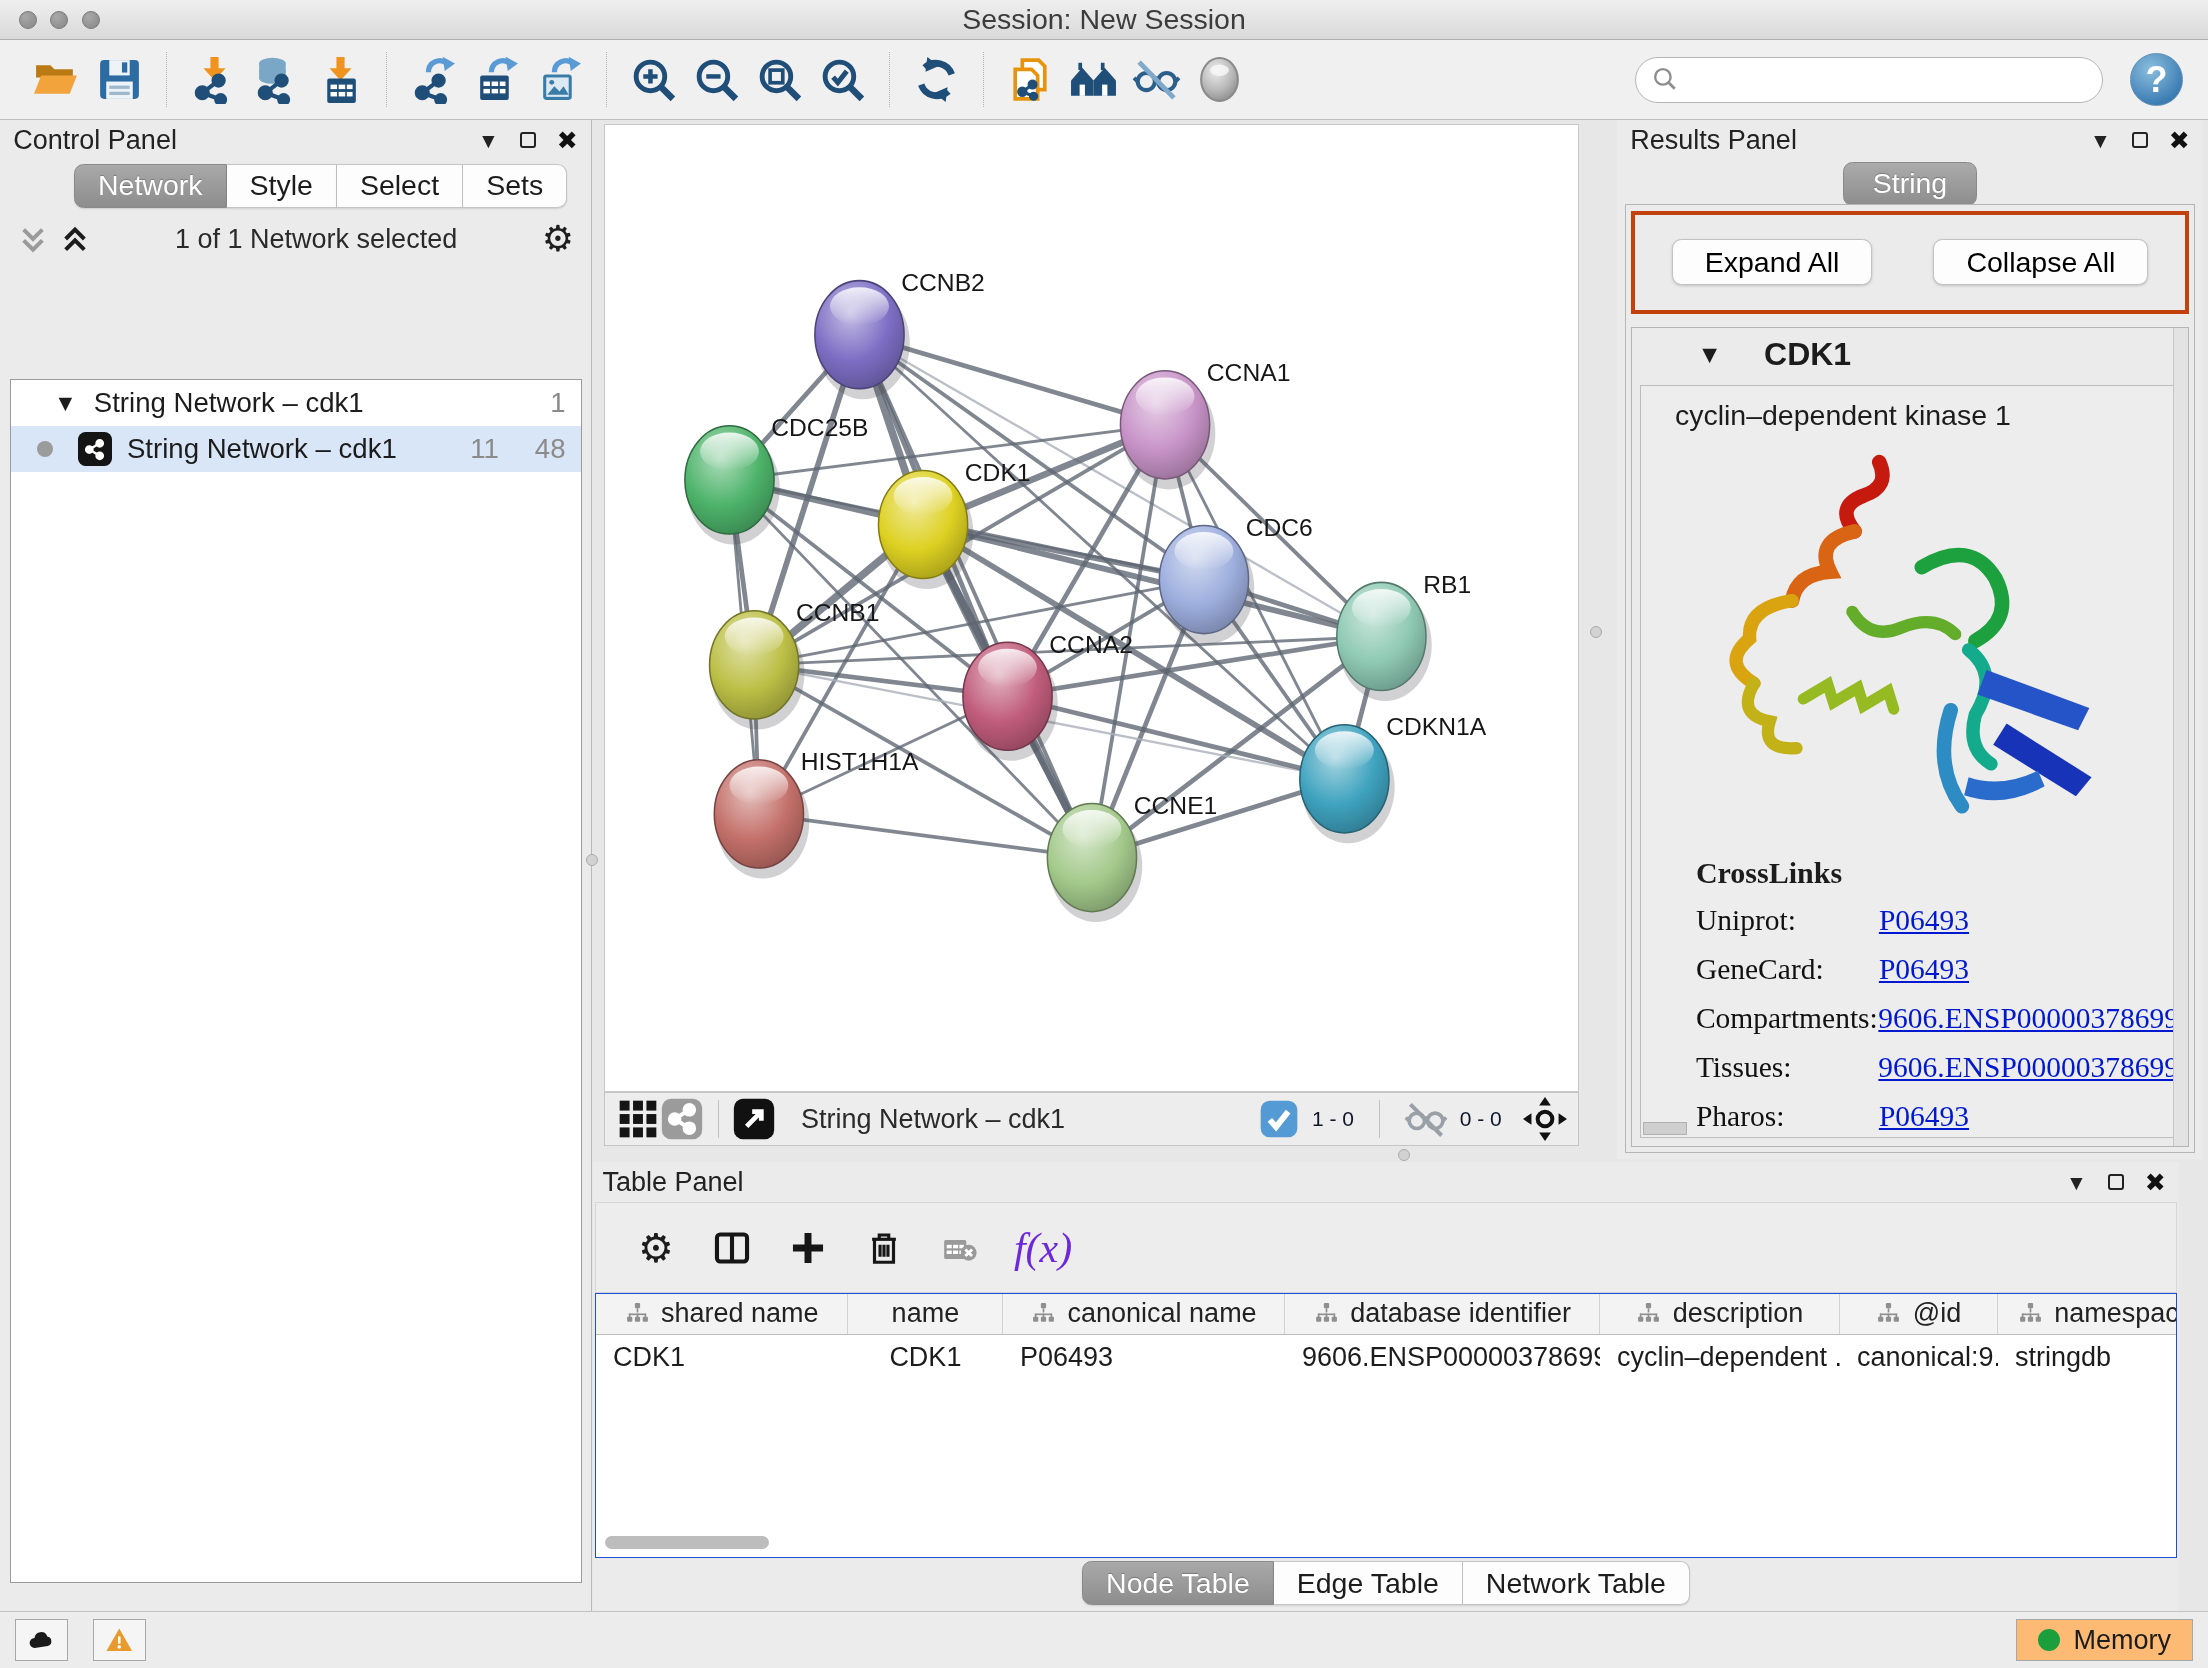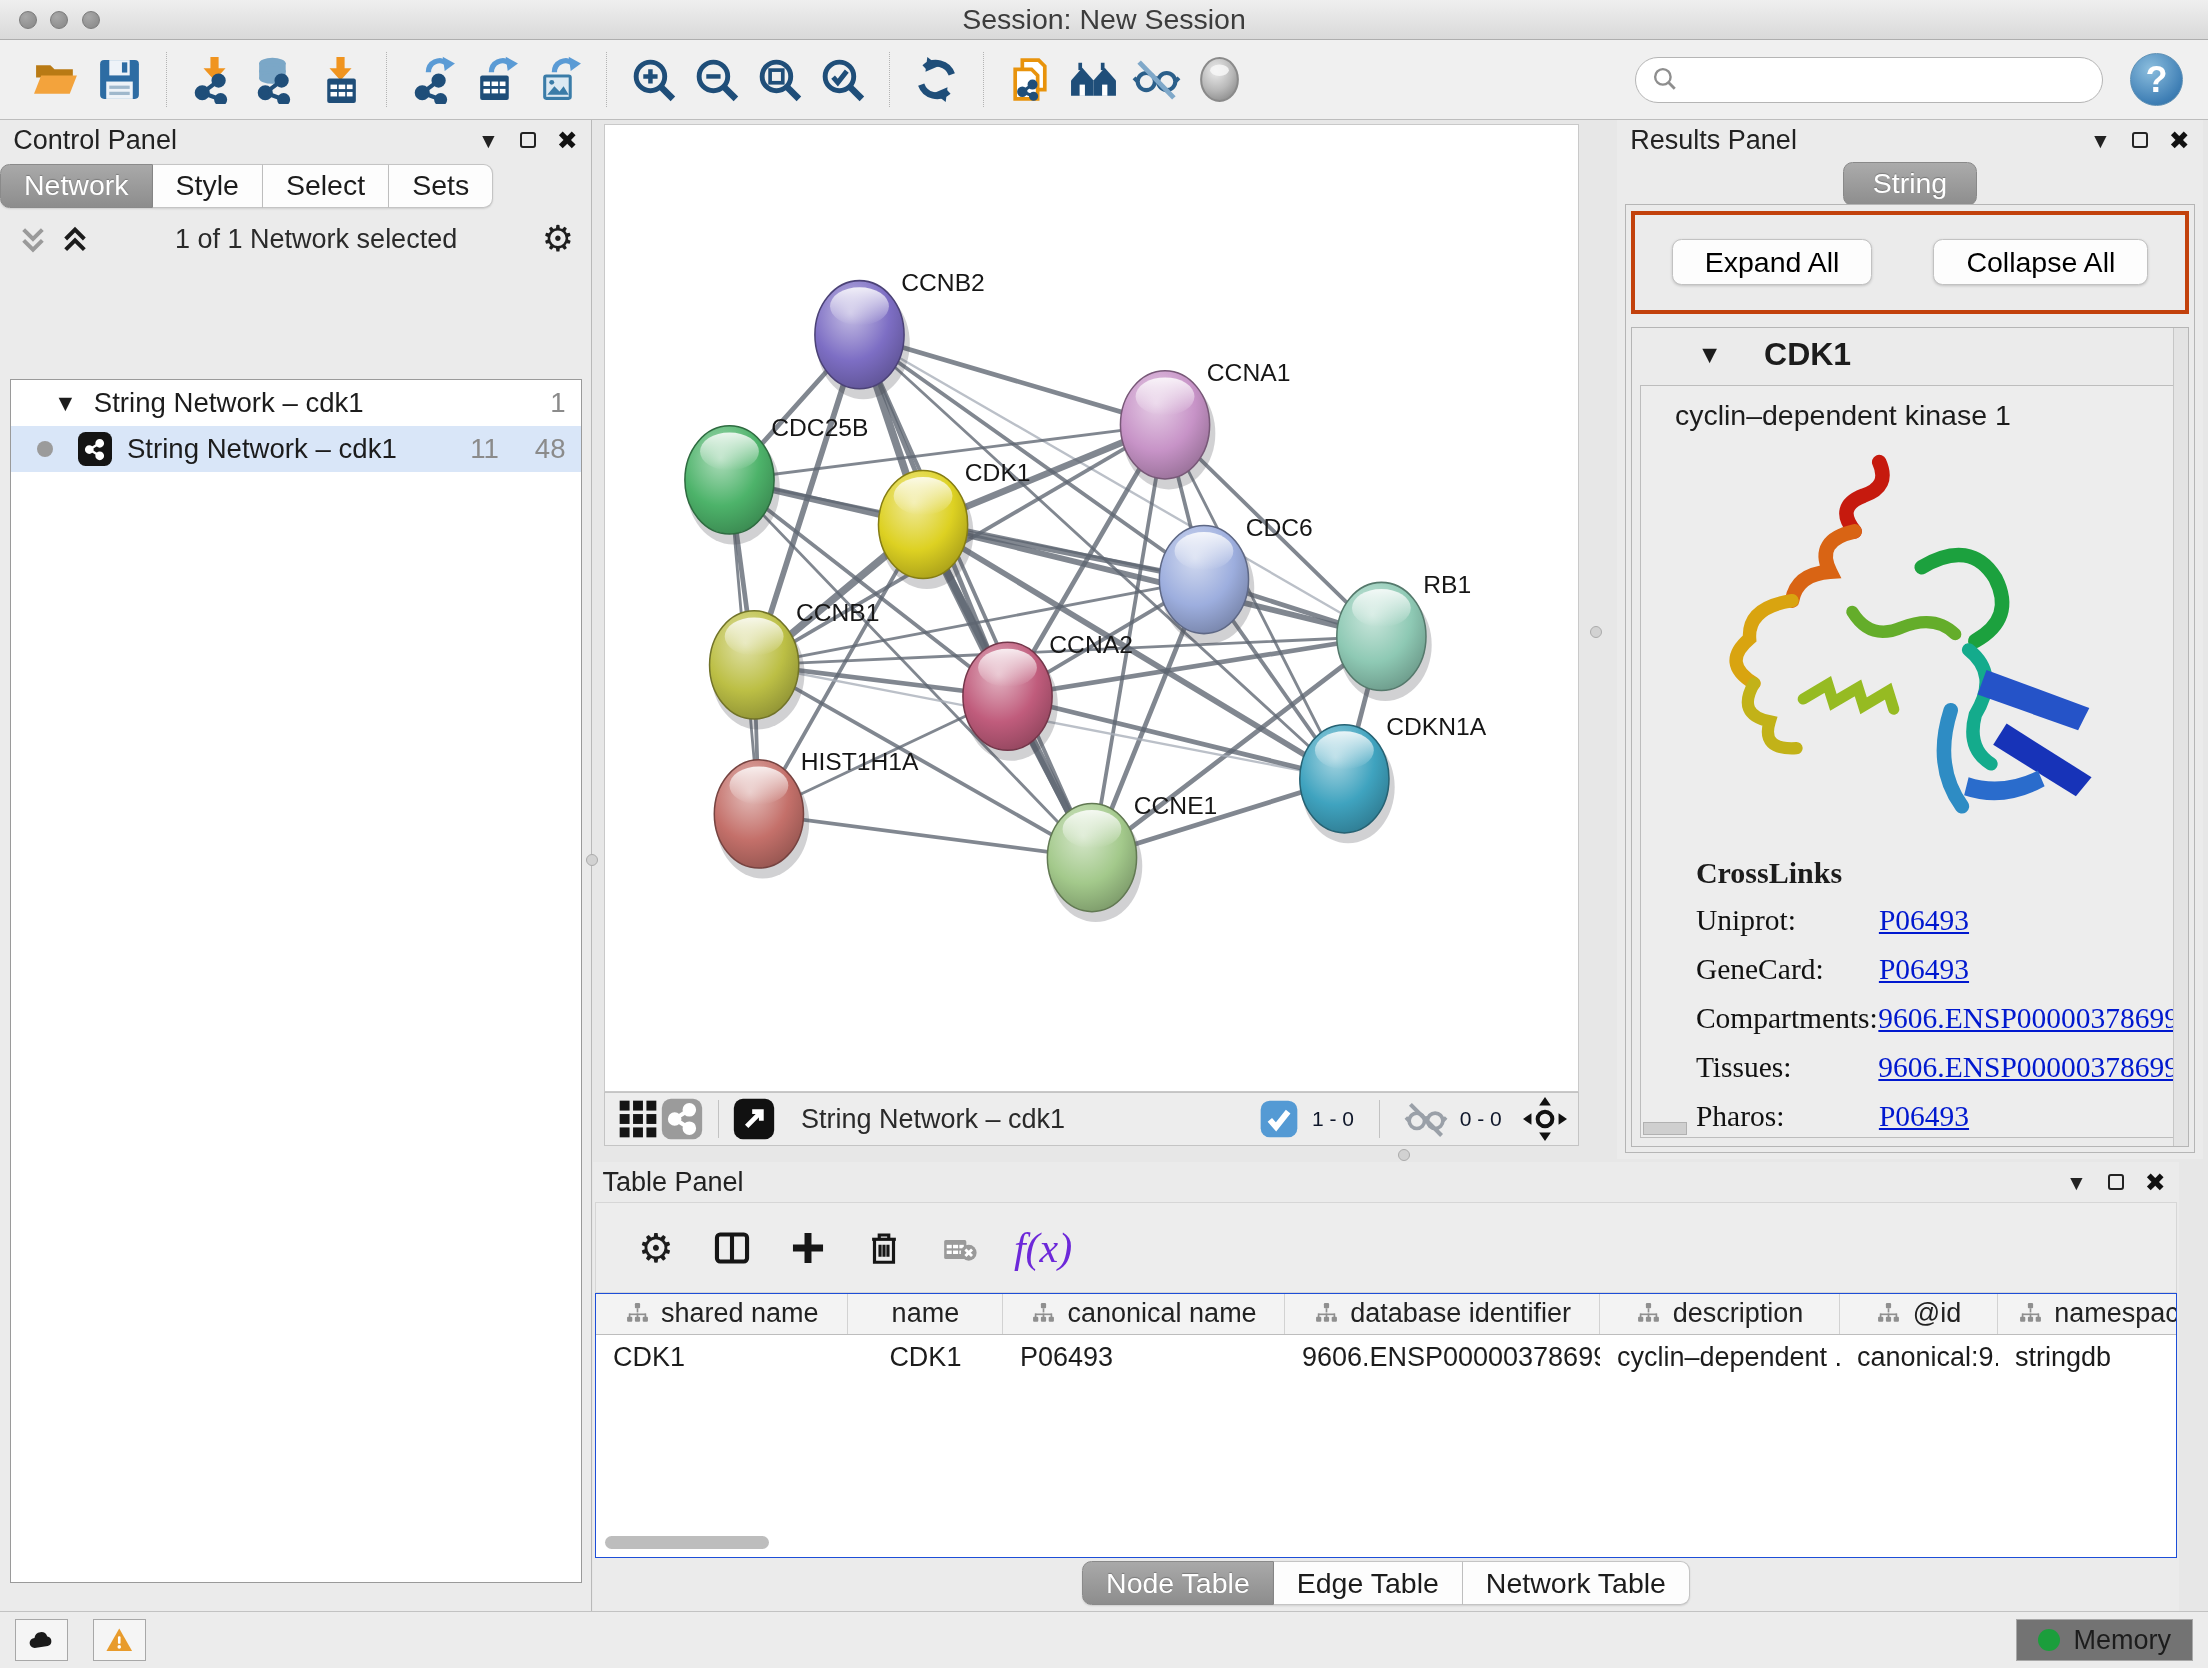--- a/index.html
+++ b/index.html
@@ -45,21 +45,21 @@
     padding:0 23px; font-size:28.5px; background:#fdfdfd; border:1px solid #c4c4c4;
     border-left-width:0; cursor:pointer; box-shadow:0 1px 1.9px rgba(0,0,0,.12); }
   .seg .tab:first-child { border-left-width:1px; border-radius:9.5px 0 0 9.5px; }
   .seg .tab:last-child { border-radius:0 9.5px 9.5px 0; }
   .seg .tab.sel { background:linear-gradient(#a9a9a9,#8d8d8d); color:#fff; border-color:#8a8a8a;
     text-shadow:0 -1px 1px rgba(0,0,0,.25); }
 
   
   .control-panel { position:absolute; left:0; top:120px; width:592px; height:1491px;
     background:#ebebeb; border-right:1px solid #b9b9b9; }
-  .cp-tabs { margin-top:3.8px; }
+  .cp-tabs { padding-left:74px; margin-top:3.8px; }
   .cp-statusrow { display:flex; align-items:center; height:44px; margin-top:9.5px; padding:0 17px; }
   .cp-status { flex:1; text-align:center; font-size:27px; color:#2a2a2a; }
   .chev { width:32px; height:32px; cursor:pointer; }
   .gear-icon { font-size:36px; color:#1e1e1e; cursor:pointer; line-height:1; }
   .cp-tree { position:absolute; left:9.5px; right:9.5px; top:259px; bottom:28.5px;
     background:#fff; border:1px solid #9a9a9a; overflow:hidden; }
   .tree-row { display:flex; align-items:center; height:46px; font-size:27.6px; padding:0 15px; cursor:pointer; }
   .tree-row .count { color:#8b8b8b; margin-left:auto; }
   .tree-row.child { background:#d9e6f8; }
   .tree-tri { font-size:23px; margin:0 17px 0 28.5px; }
@@ -128,21 +128,21 @@
   .tp-hscroll { position:absolute; left:9.5px; bottom:7.6px; width:164px; height:13.3px;
     background:#bdbdbd; border-radius:6.7px; }
   .tp-tabs { position:absolute; left:0; right:0; bottom:3.8px; height:46px; text-align:center; }
 
   
   .statusbar { position:absolute; left:0; bottom:0; right:0; height:57px; background:#ececec;
     border-top:1px solid #c2c2c2; display:flex; align-items:center; padding:0 15px; gap:25px; }
   .sb-btn { width:53px; height:42px; background:#f5f5f5; border:1.9px solid #a8a8a8;
     display:flex; align-items:center; justify-content:center; cursor:pointer; }
   .sb-btn svg { width:28.5px; height:28.5px; }
-  .memory-btn { margin-left:auto; height:42px; padding:0 21px; background:#737373; border:1.9px solid #a8a8a8;
+  .memory-btn { margin-left:auto; height:42px; padding:0 21px; background:#fdba74; border:1.9px solid #a8a8a8;
     display:flex; align-items:center; gap:13.3px; font-size:27px; cursor:pointer; }
   .mem-dot { width:22px; height:22px; border-radius:50%; background:#1b9e3c; }
 
   .split-dot { position:absolute; width:12.4px; height:12.4px; border-radius:50%;
     background:#d2d2d2; border:1px solid #ababab; }
 </style>
 </head>
 <body>
 
 <div class="app">

